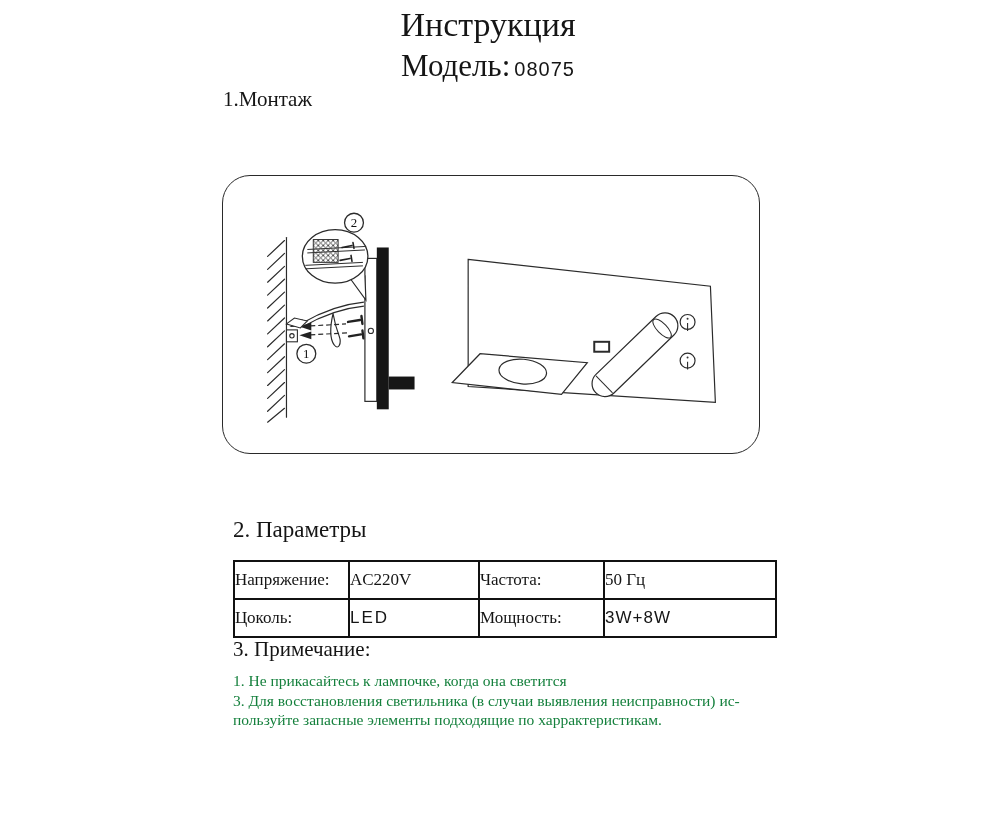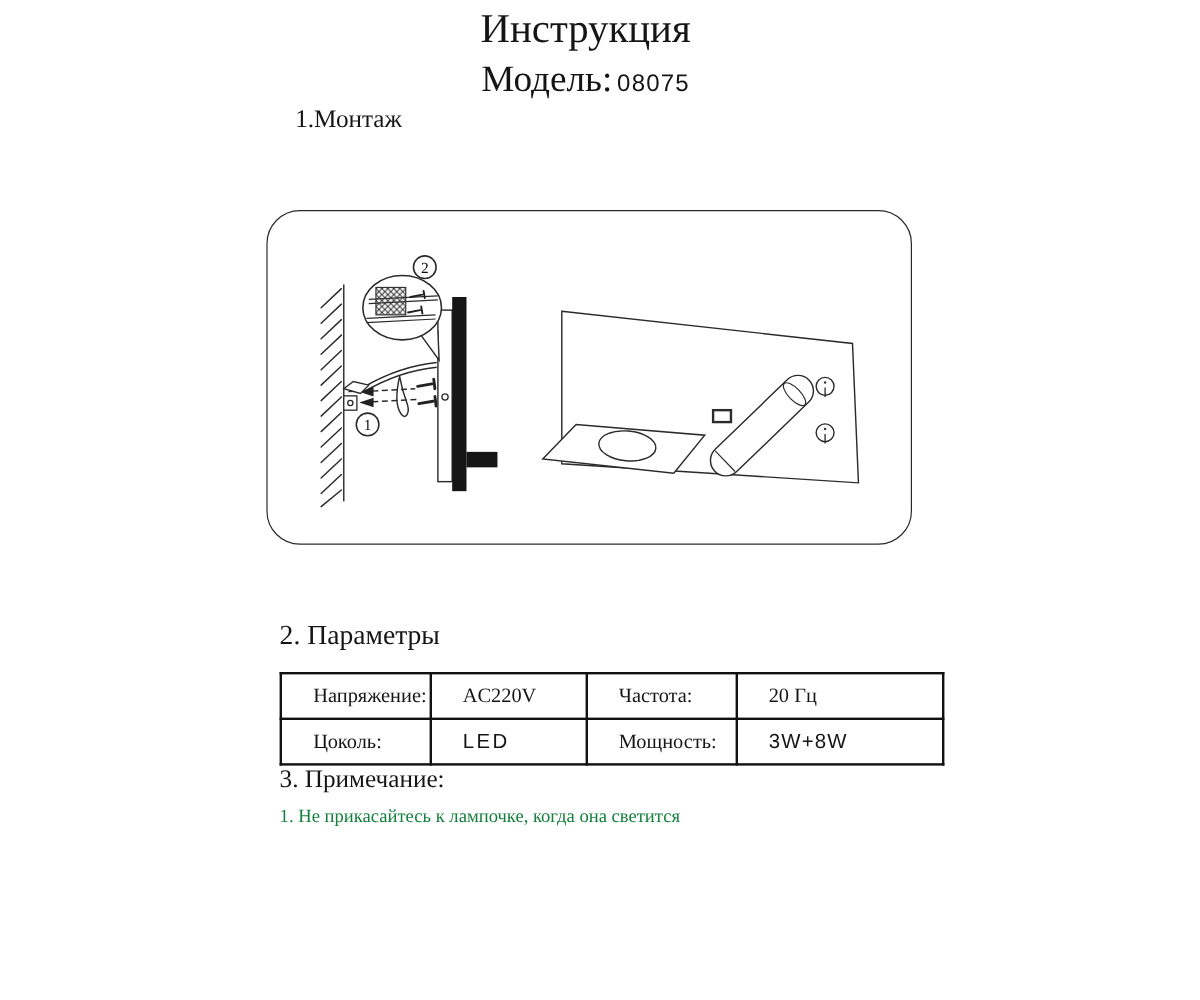--- a/index.html
+++ b/index.html
@@ -22,21 +22,21 @@
     text-align: center;
     font-size: 31px; line-height: 36px;
     color: #151515;
   }
   .model-num {
     font-family: "Liberation Sans", sans-serif;
     font-size: 20px; letter-spacing: 1px;
     margin-left: 4px;
   }
   .h-montage {
-    position: absolute; left: 246px; top: 87px;
+    position: absolute; left: 223px; top: 87px;
     font-size: 21px; color: #151515;
   }
   .diagram-box {
     position: absolute; left: 222px; top: 175px;
     width: 538px; height: 279px;
     border: 1.6px solid #2a2a2a;
     border-radius: 28px;
     box-sizing: border-box;
     background: #fff;
   }
@@ -47,21 +47,21 @@
   }
   .params-table {
     position: absolute; left: 233px; top: 560px;
     border-collapse: collapse;
     table-layout: fixed;
   }
   .params-table td {
     border: 2px solid #111;
     height: 36px;
     font-size: 17px;
-    padding: 0 2px 0 26px;
+    padding: 0 2px 0 0;
     vertical-align: middle;
     color: #151515;
   }
   .val-sans { font-family: "Liberation Sans", sans-serif; }
   .led-val  { font-size: 23px; letter-spacing: 2px; color: #222; }
   .pwr-val  { font-size: 17px; letter-spacing: 1px; color: #222; margin-left: 36px; }
   .h-notes {
     position: absolute; left: 233px; top: 637px;
     font-size: 21px; color: #151515;
   }
@@ -202,28 +202,30 @@
     <col style="width:115px">
       <col style="width:130px">
       <col style="width:125px">
       <col style="width:172px">
   </colgroup>
   <tbody>
     <tr>
       <td>Напряжение:</td>
       <td>AC220V</td>
       <td>Частота:</td>
-      <td>20 Гц</td>
+      <td>50 Гц</td>
     </tr>
     <tr>
       <td>Цоколь:</td>
       <td class="val-sans led-val">LED</td>
       <td>Мощность:</td>
       <td class="val-sans pwr-val">3W+8W</td>
     </tr>
   </tbody>
 </table>
 
 <div class="h-notes">3. Примечание:</div>
 
 <div class="notes">
   <div class="note">1. Не прикасайтесь к лампочке, когда она светится</div>
+  <div class="note">3. Для восстановления светильника (в случаи выявления неисправности) ис-
+пользуйте запасные элементы подходящие по харрактеристикам.</div>
 </div>
 
 </body></html>

